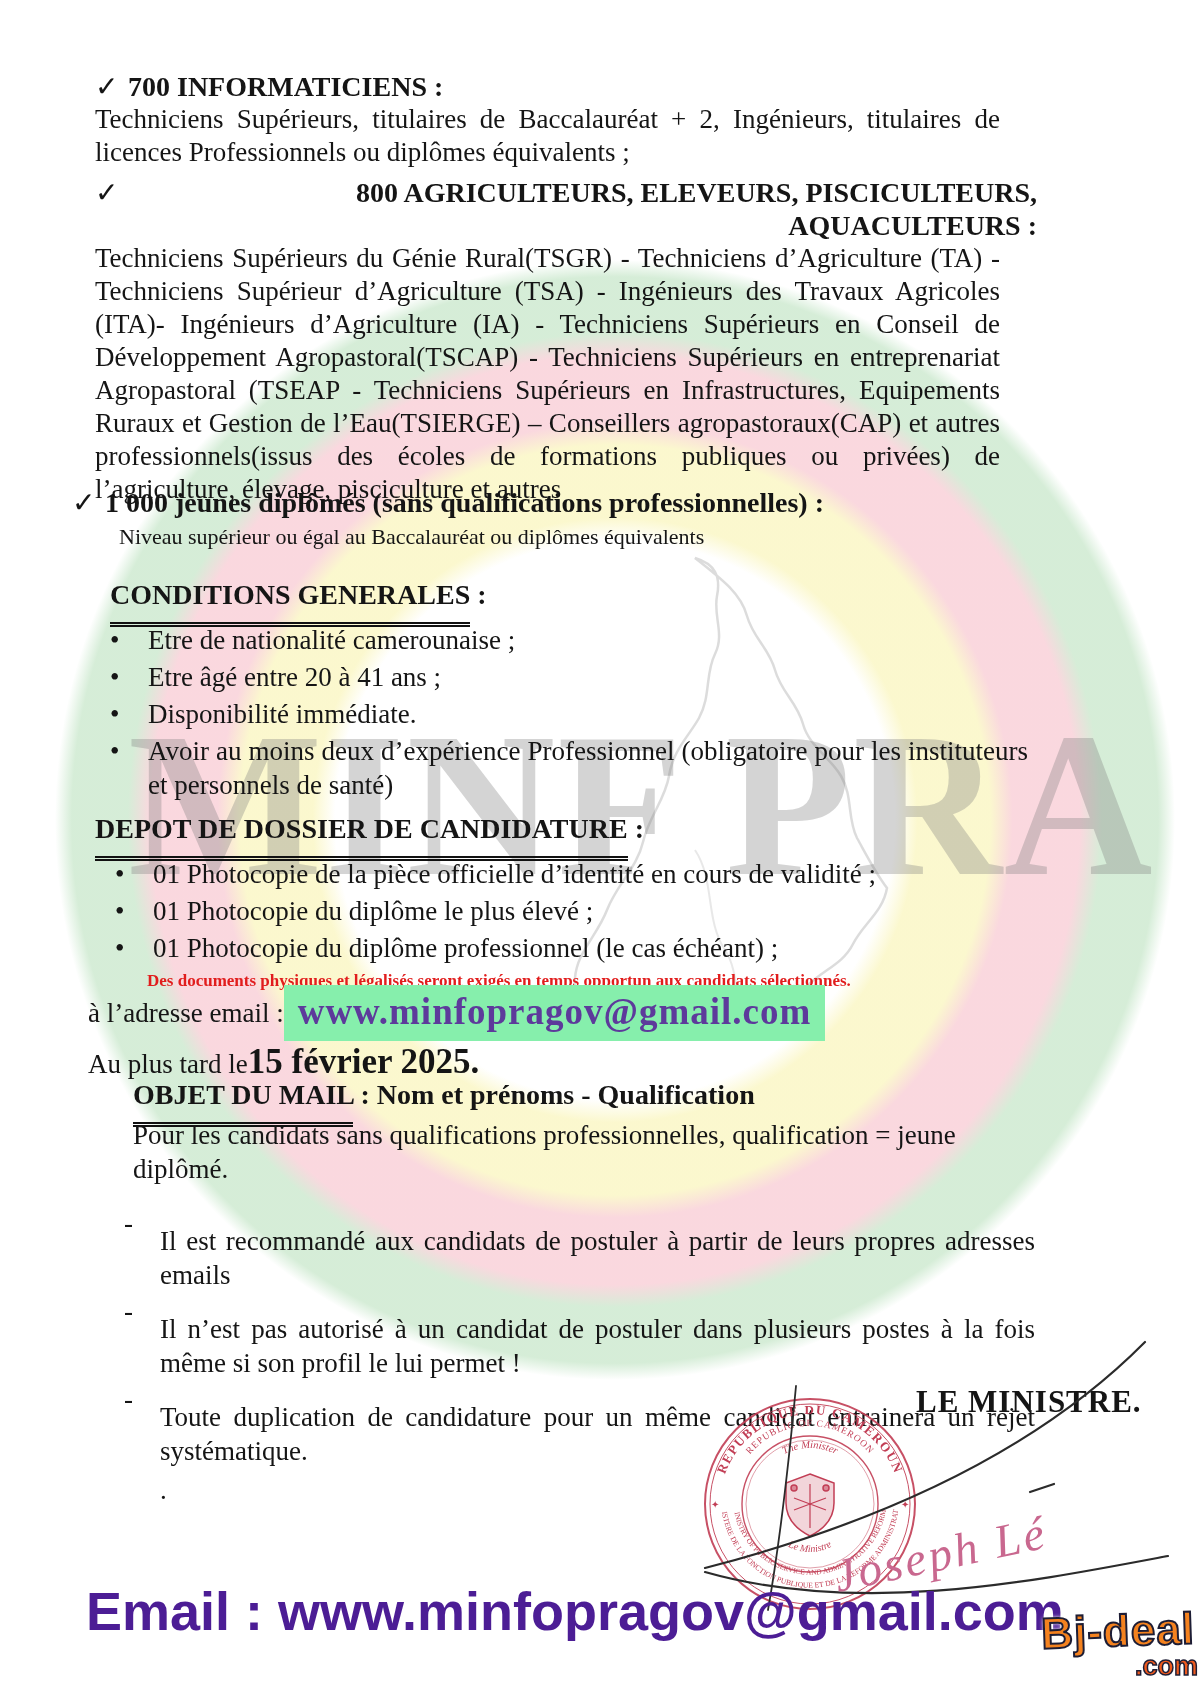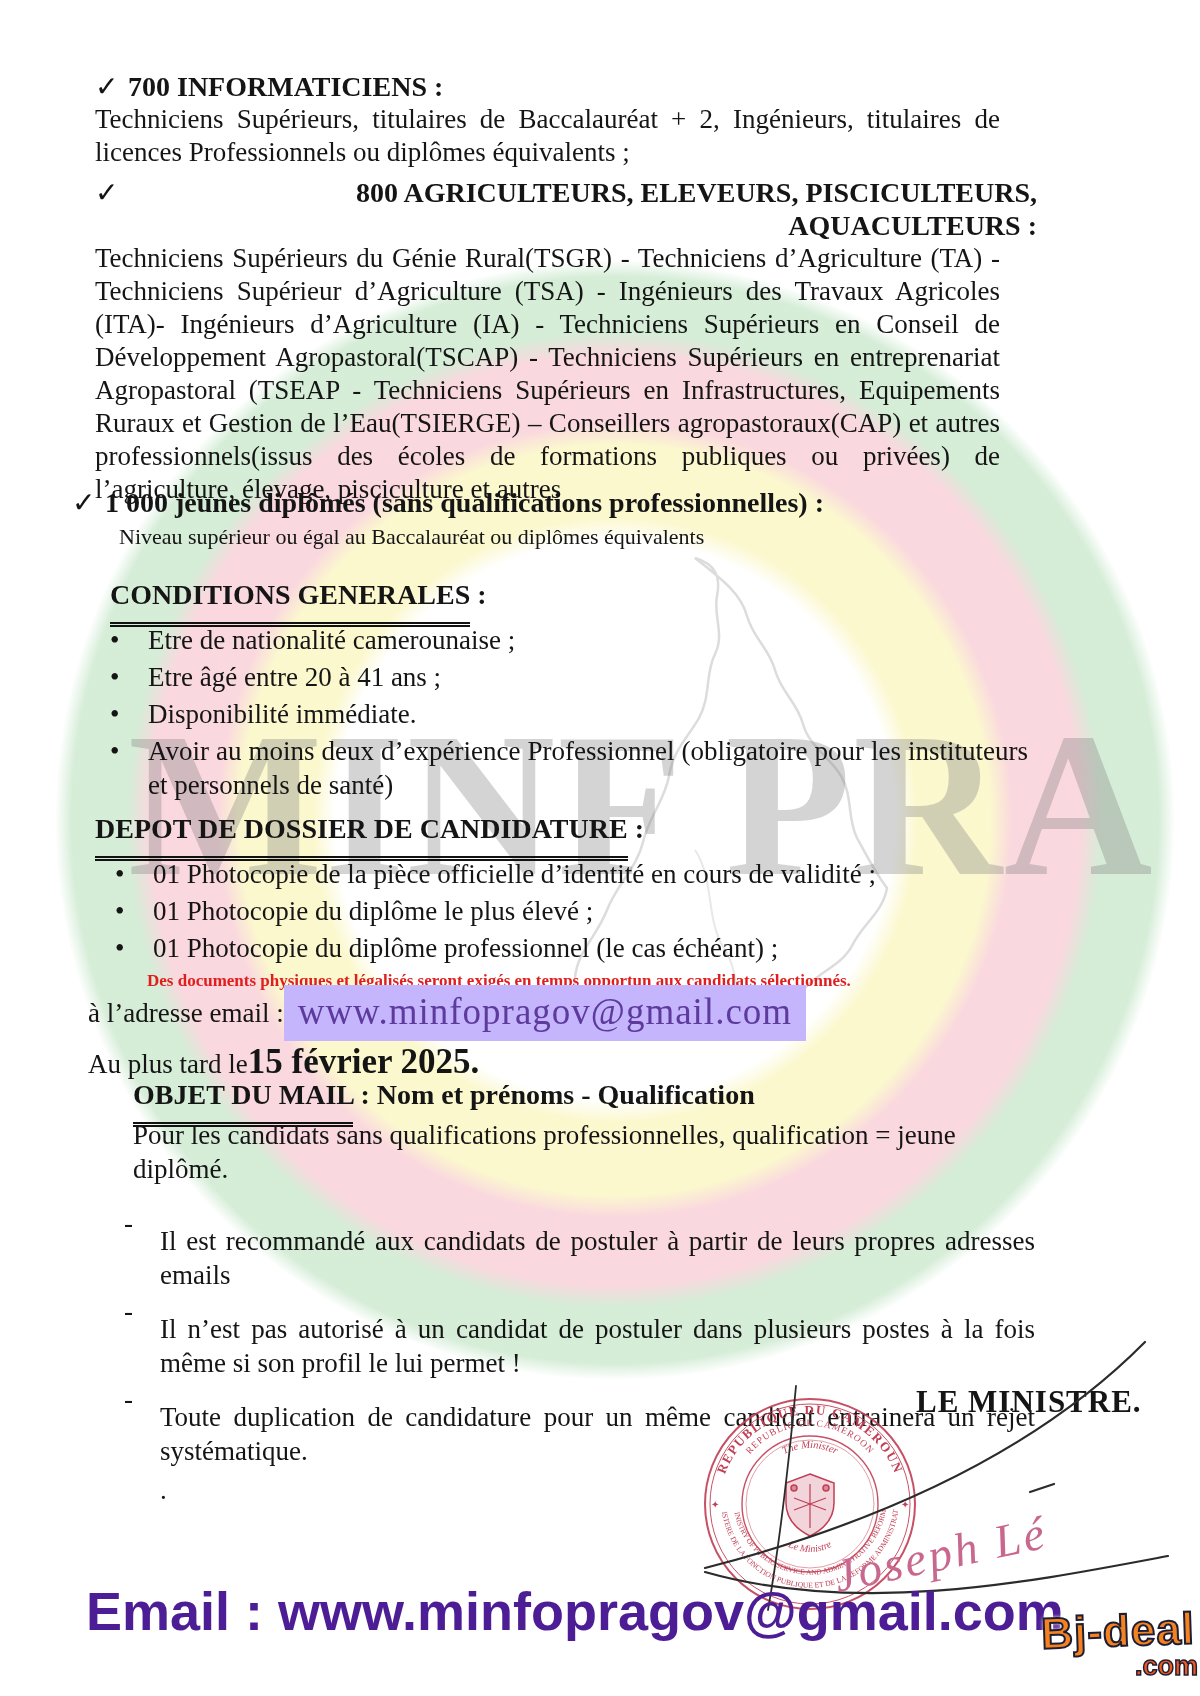--- a/index.html
+++ b/index.html
@@ -45,22 +45,22 @@
   .btext{width:880px;text-align:justify;}
   .depot{left:95px;top:812px;width:940px;}
   .depot .blist{margin-left:20px;}
   .rednote{
     margin:6px 0 0 52px;font-weight:bold;font-size:17px;line-height:20px;
     color:#e11d1d;
   }
   .emailline{left:88px;top:985px;display:flex;align-items:center;white-space:nowrap;}
   .email-prefix{font-size:27px;}
   .email-hl{
-    font-weight:normal;font-size:37px;letter-spacing:1px;
-    color:#5d3a9b;background:#c4b5fd;padding:5px 14px 8px 14px;
+    font-weight:bold;font-size:37px;letter-spacing:1px;
+    color:#5d3a9b;background:#86efac;padding:5px 14px 8px 14px;
   }
   .deadline{left:88px;top:1042px;display:flex;align-items:baseline;white-space:nowrap;}
   .deadline-prefix{font-size:27px;}
   .deadline-date{font-weight:bold;font-size:35px;}
   .objet{left:133px;top:1078px;width:905px;font-size:28px;line-height:34px;font-weight:bold;}
   .objet-note{margin-top:6px;font-weight:normal;font-size:27px;}
   .remarks{left:124px;top:1206px;width:915px;font-size:27px;line-height:34px;}
   .remarks .rrow{display:flex;margin-bottom:2px;}
   .rdash{flex:0 0 36px;width:36px;}
   .rtext{width:875px;text-align:justify;margin-top:18px;}

